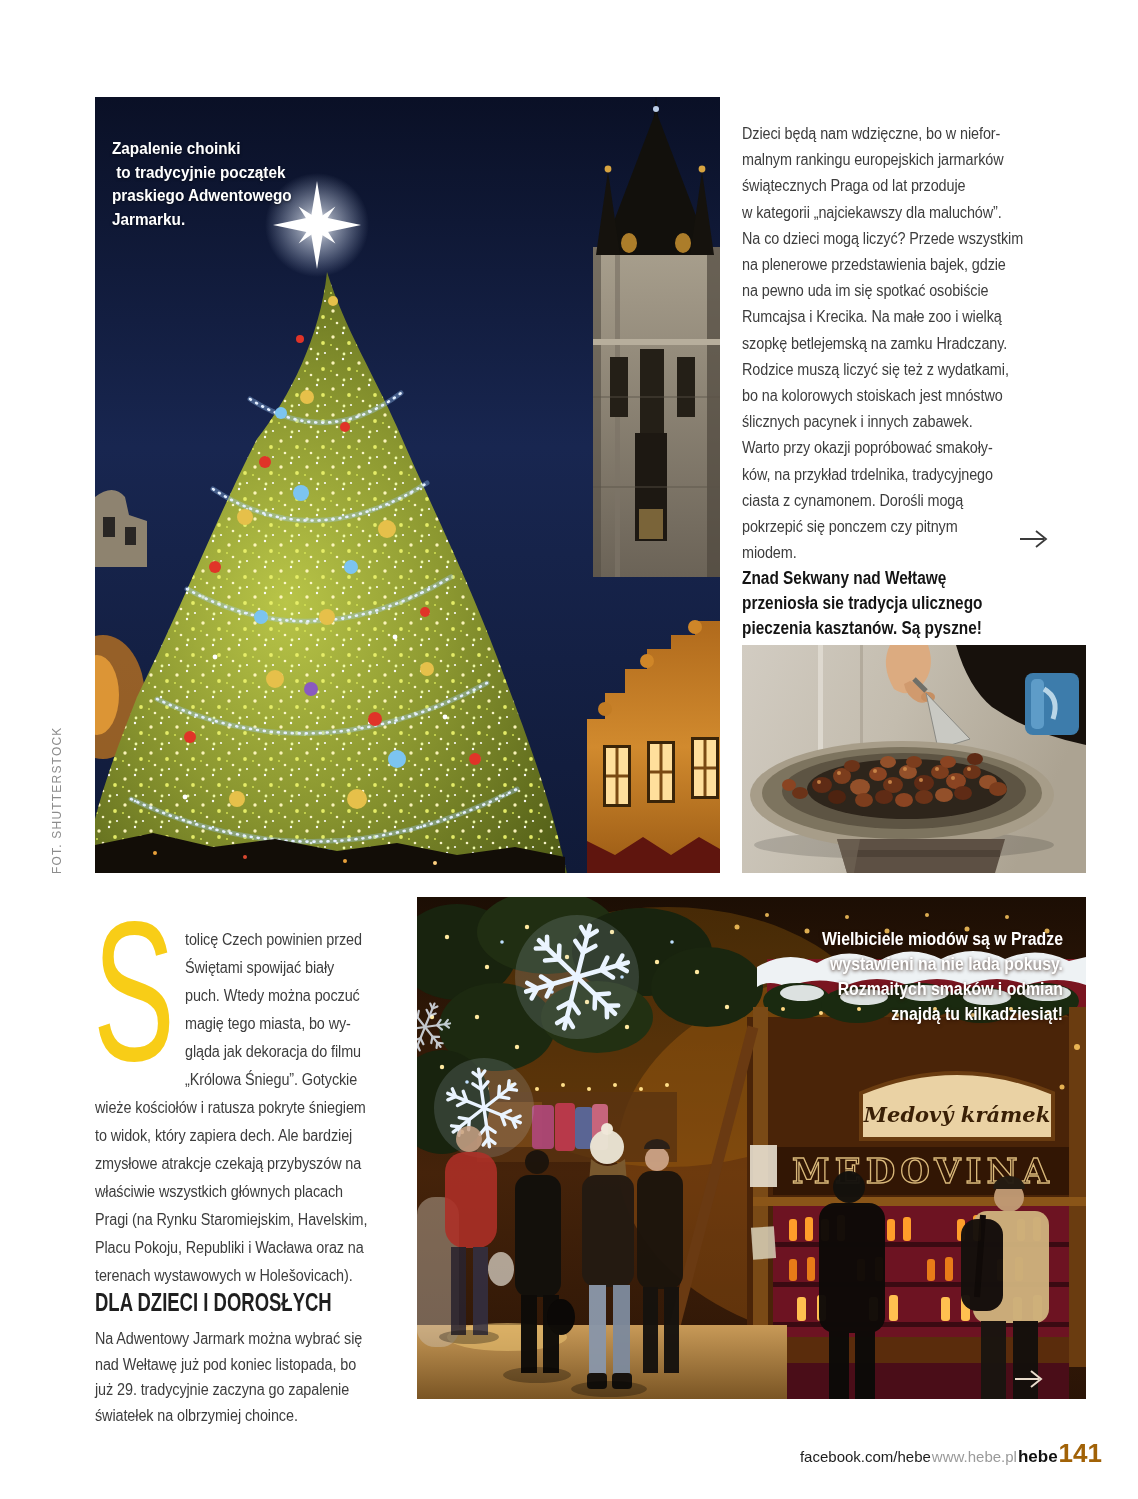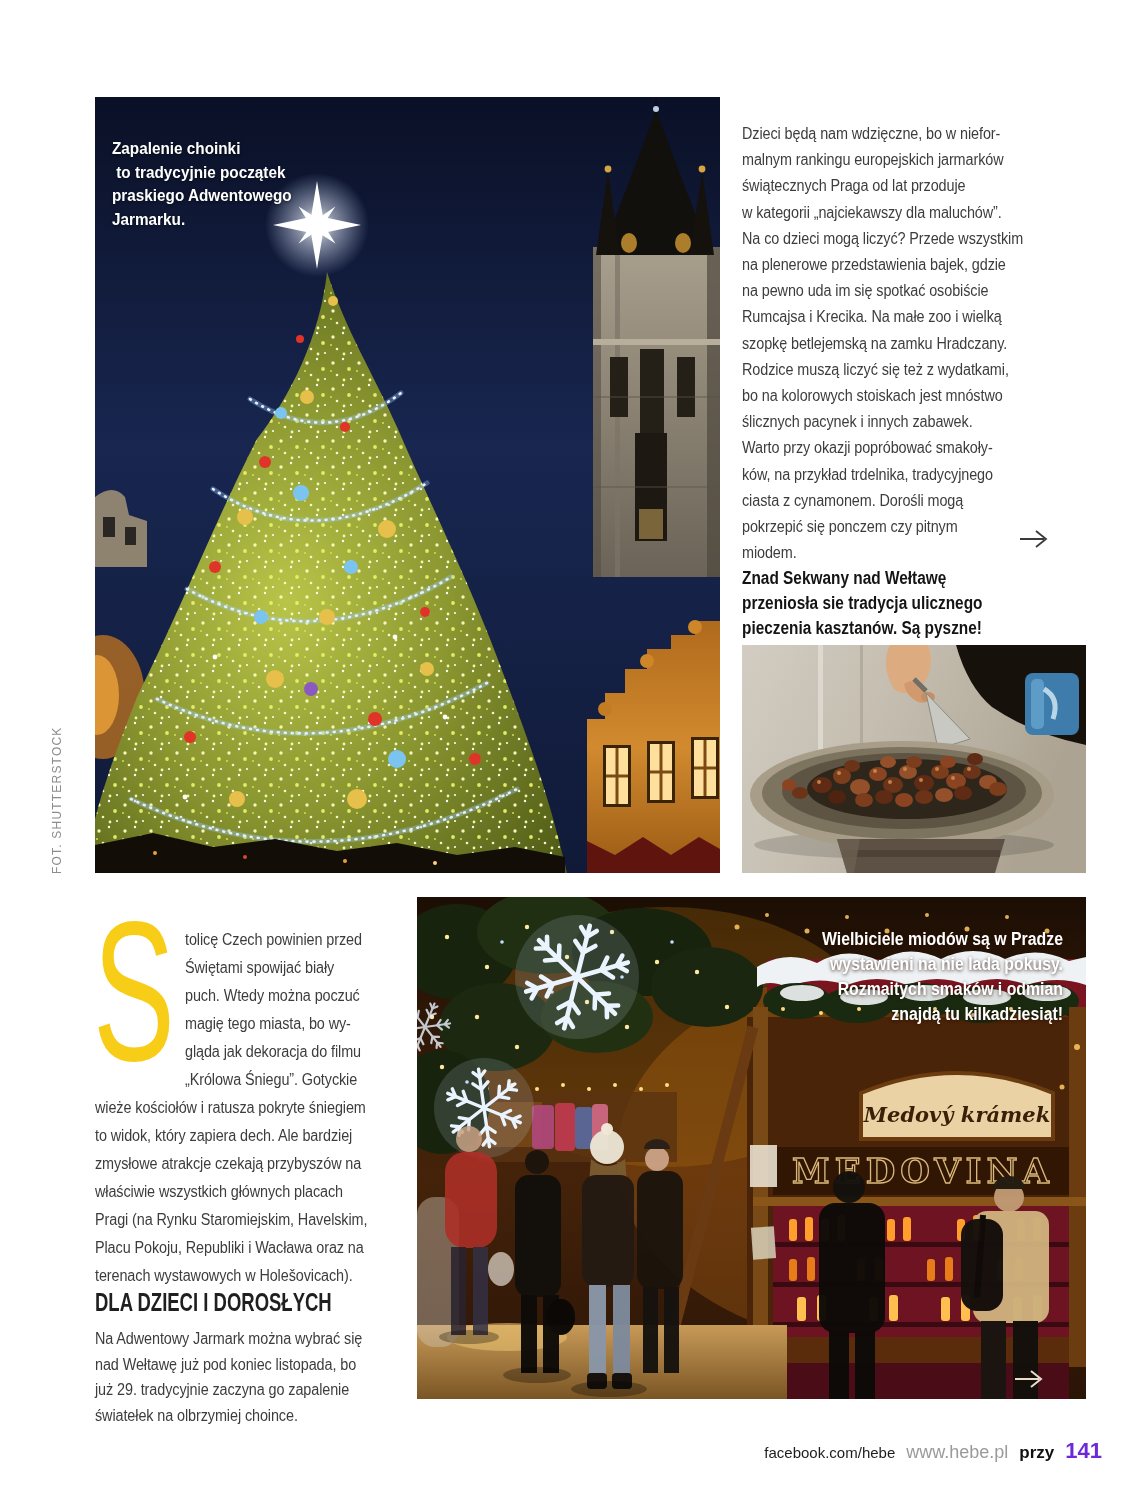--- a/index.html
+++ b/index.html
@@ -14,25 +14,25 @@
   .body-text-left{font-size:16px;line-height:28px;color:#3d3d3d;letter-spacing:-.1px;}
   .bold-caption{font-size:17.5px;line-height:25px;font-weight:bold;color:#141414;}
   .photo-caption{font-size:17px;line-height:23.5px;font-weight:bold;color:#ffffff;
                  text-shadow:0 1px 3px rgba(0,0,0,.55);}
   .dropcap{font-size:198px;line-height:1;font-weight:normal;color:#f8cd17;
            transform:scaleX(.62);transform-origin:0 0;}
   .section-heading{font-size:25px;font-weight:bold;color:#1f1f1f;letter-spacing:0;
                    transform:scaleX(.74);transform-origin:0 0;white-space:nowrap;}
   .credit{writing-mode:vertical-rl;transform:rotate(180deg);font-size:12px;color:#8c8c8c;
           letter-spacing:1.2px;}
-  .footer{display:flex;align-items:baseline;gap:11px;}
+  .footer{display:flex;align-items:baseline;gap:1px;}
   .footer .fb{font-size:15px;color:#1d1d1d;}
-  .footer .site{font-size:18px;color:#9a9a9a;}
+  .footer .site{font-size:15px;color:#9a9a9a;}
   .footer .brand{font-size:17px;font-weight:bold;color:#111;}
-  .footer .pagenum{font-size:22px;font-weight:bold;color:#6d28d9;}
+  .footer .pagenum{font-size:26px;font-weight:bold;color:#a16207;}
   .market-caption{font-size:18px;line-height:25px;font-weight:bold;color:#ffffff;
                   text-align:right;text-shadow:0 1px 4px rgba(40,15,0,.8);
                   transform:scaleX(.88);transform-origin:100% 0;}
   svg{display:block;}
 </style>
 </head>
 <body>
 
 <div class="page">
 
@@ -621,17 +621,17 @@
 
     <div class="abs market-caption preline" style="right:23px;top:30px;width:330px;">Wielbiciele miodów są w Pradze
 wystawieni na nie lada pokusy.
 Rozmaitych smaków i odmian
 znajdą tu kilkadziesiąt!</div>
   </div>
 
   <div class="abs footer" style="right:36px;top:1438px;">
     <span class="fb">facebook.com/hebe</span>
     <span class="site">www.hebe.pl</span>
-    <span class="brand">przy</span>
+    <span class="brand">hebe</span>
     <span class="pagenum">141</span>
   </div>
 
 </div>
 
 </body></html>

